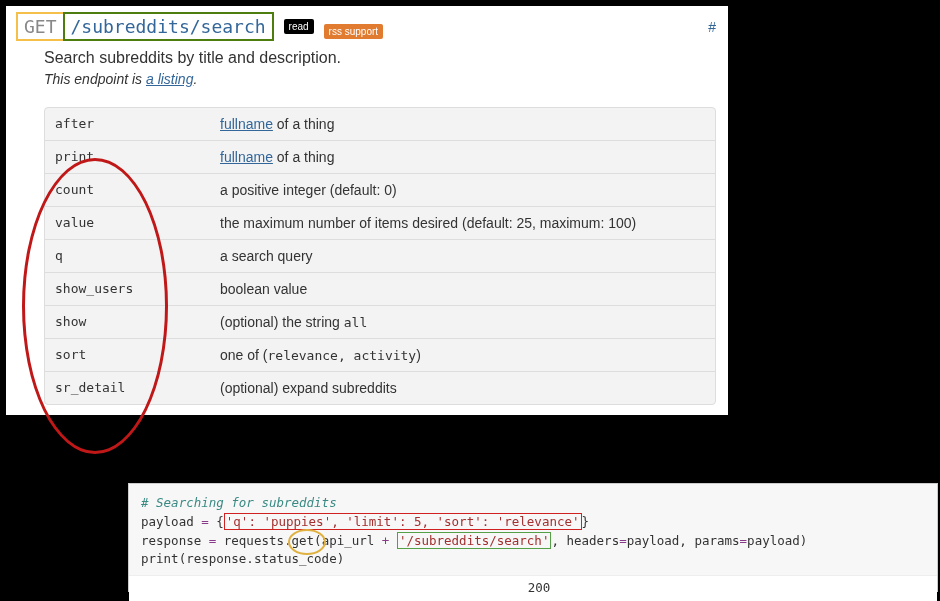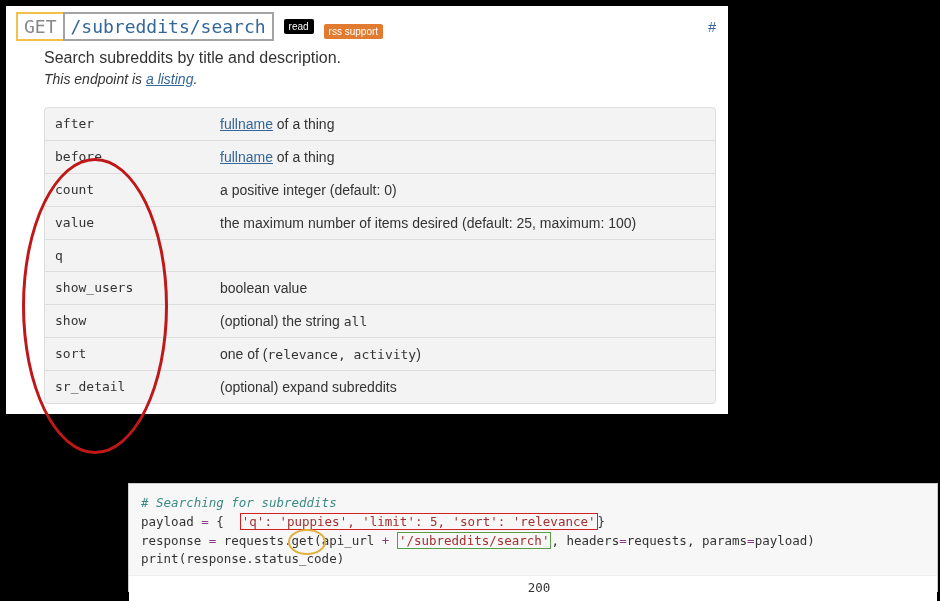--- a/index.html
+++ b/index.html
@@ -29,21 +29,21 @@
     font-family: "Lucida Console", Monaco, monospace;
     color: #888;
     border: 2px solid #f5c04a;
     padding: 2px 6px;
     font-size: 18px;
     box-sizing: border-box;
   }
   .path-badge {
     font-family: "Lucida Console", Monaco, monospace;
     color: #369;
-    border: 2px solid #a3a3a3;
+    border: 2px solid #4d7c0f;
     padding: 2px 6px;
     font-size: 18px;
     box-sizing: border-box;
     margin-left: -2px;
   }
   .tag {
     display: inline-block;
     color: #fff;
     font-size: 10px;
     padding: 2px 5px;
@@ -126,21 +126,20 @@
     font-family: "Lucida Console", Monaco, monospace;
     font-size: 12.5px;
     color: #333;
   }
   .code-panel .comment { color: #3a8a83; font-style: italic; }
   .code-panel .string { color: #a33030; }
   .code-panel .op { color: #8a3a8a; }
   .code-panel .hl-red {
     border: 1.5px solid #d02020;
     padding: 0 1px;
-    margin-left: 16px;
   }
   .code-panel .hl-green {
     border: 1.5px solid #55a047;
     padding: 0 1px;
   }
   .code-panel .circle-get {
     position: relative;
   }
   .code-panel .circle-get::after {
     content: "";
@@ -183,33 +182,34 @@
   <div class="listing-note">
     <span>This endpoint is </span><a href="#">a listing</a><span>.</span>
   </div>
 
   <div class="params-table">
     <div class="prow">
       <div class="pname">after</div>
       <div class="pdesc"><a href="#" class="link">fullname</a><span> of a thing</span></div>
     </div>
     <div class="prow">
-      <div class="pname">before</div>
+      <div class="pname">print</div>
       <div class="pdesc"><a href="#" class="link">fullname</a><span> of a thing</span></div>
     </div>
     <div class="prow">
       <div class="pname">count</div>
       <div class="pdesc">a positive integer (default: 0)</div>
     </div>
     <div class="prow">
       <div class="pname">value</div>
       <div class="pdesc">the maximum number of items desired (default: 25, maximum: 100)</div>
     </div>
     <div class="prow">
       <div class="pname">q</div>
+      <div class="pdesc">a search query</div>
     </div>
     <div class="prow">
       <div class="pname">show_users</div>
       <div class="pdesc">boolean value</div>
     </div>
     <div class="prow">
       <div class="pname">show</div>
       <div class="pdesc"><span>(optional) the string </span><span class="mono">all</span></div>
     </div>
     <div class="prow">
@@ -221,16 +221,16 @@
       <div class="pdesc">(optional) expand subreddits</div>
     </div>
   </div>
 
   <div class="red-oval"></div>
 </div>
 
 <div class="code-panel">
   <div class="code-line"><span class="comment"># Searching for subreddits</span></div>
   <div class="code-line"><span>payload </span><span class="op">=</span><span> {</span><span class="hl-red string">'q': 'puppies', 'limit': 5, 'sort': 'relevance'</span><span>}</span></div>
-  <div class="code-line"><span>response </span><span class="op">=</span><span> requests</span><span class="op">.</span><span class="circle-get">get</span><span>(api_url </span><span class="op">+</span><span> </span><span class="hl-green string">'/subreddits/search'</span><span>, headers</span><span class="op">=</span><span>requests, params</span><span class="op">=</span><span>payload)</span></div>
+  <div class="code-line"><span>response </span><span class="op">=</span><span> requests</span><span class="op">.</span><span class="circle-get">get</span><span>(api_url </span><span class="op">+</span><span> </span><span class="hl-green string">'/subreddits/search'</span><span>, headers</span><span class="op">=</span><span>payload, params</span><span class="op">=</span><span>payload)</span></div>
   <div class="code-line"><span>print(response.status_code)</span></div>
   <div class="output-sep"><span>200</span></div>
 </div>
 
 </body></html>

